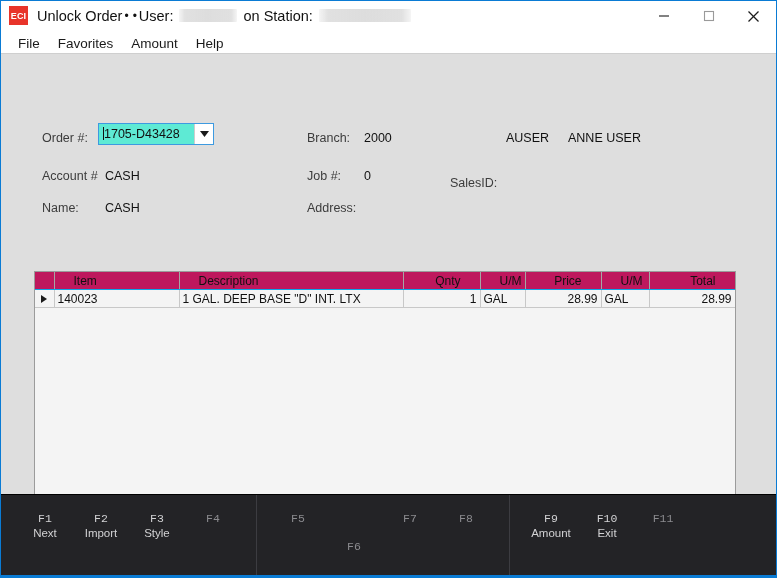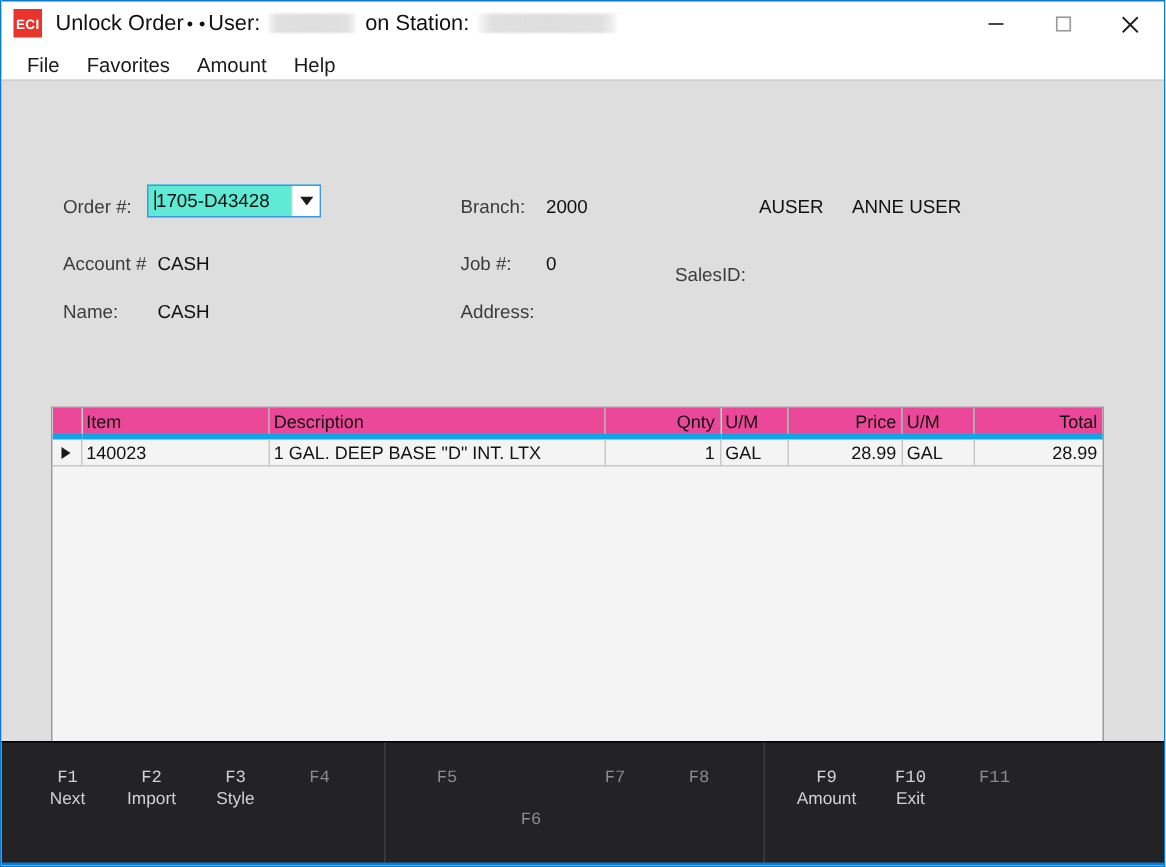--- a/index.html
+++ b/index.html
@@ -221,27 +221,27 @@
     box-sizing: border-box;
     overflow: hidden;
   }
   table.grid {
     border-collapse: collapse;
     width: 100%;
     table-layout: fixed;
     font-size: 12px;
   }
   table.grid th {
-    background: #ec4899;
+    background: #be185d;
     border-right: 1px solid #a6a6a6;
-    border-bottom: 4px solid #0ea5e9;
+    border-bottom: 1px solid #0ea5e9;
     font-weight: normal;
     color: #111111;
     height: 17px;
-    padding: 0 3px;
+    padding: 0 19px;
     font-size: 12px;
     overflow: hidden;
     white-space: nowrap;
   }
   table.grid td {
     background: #f4f4f4;
     border-right: 1px solid #c8c8c8;
     border-bottom: 1px solid #c8c8c8;
     color: #111111;
     height: 17px;

